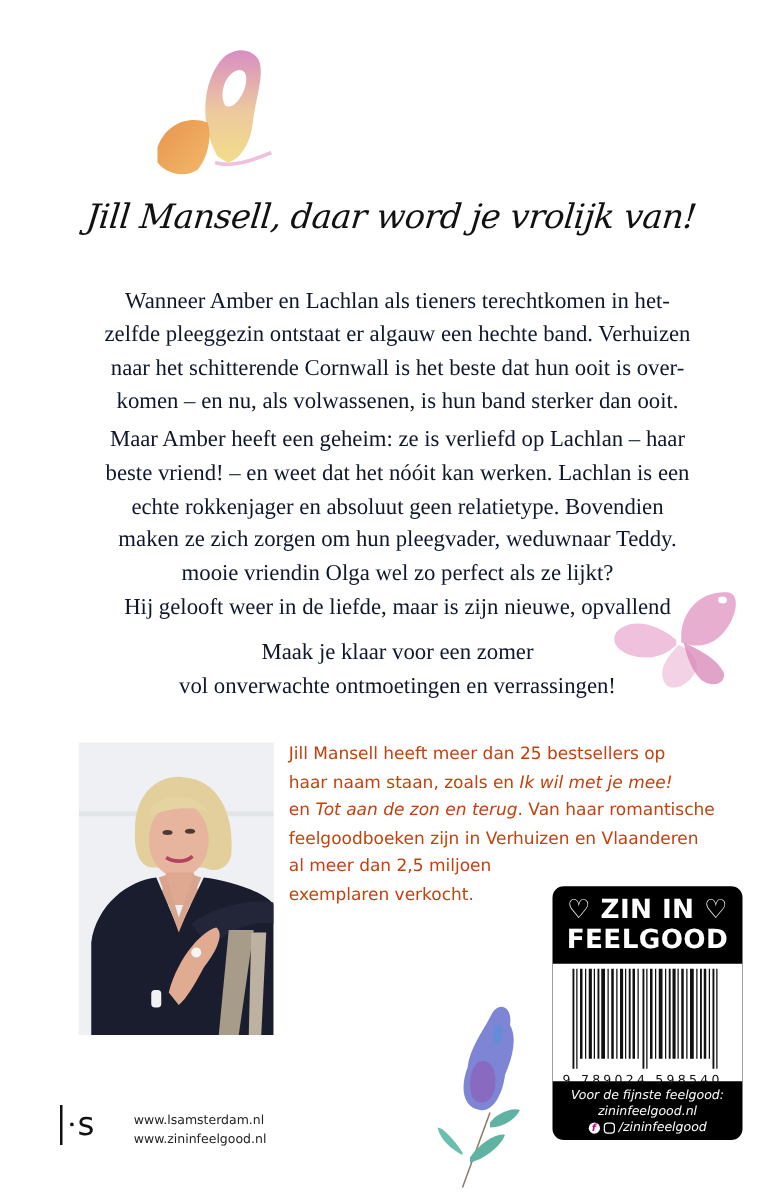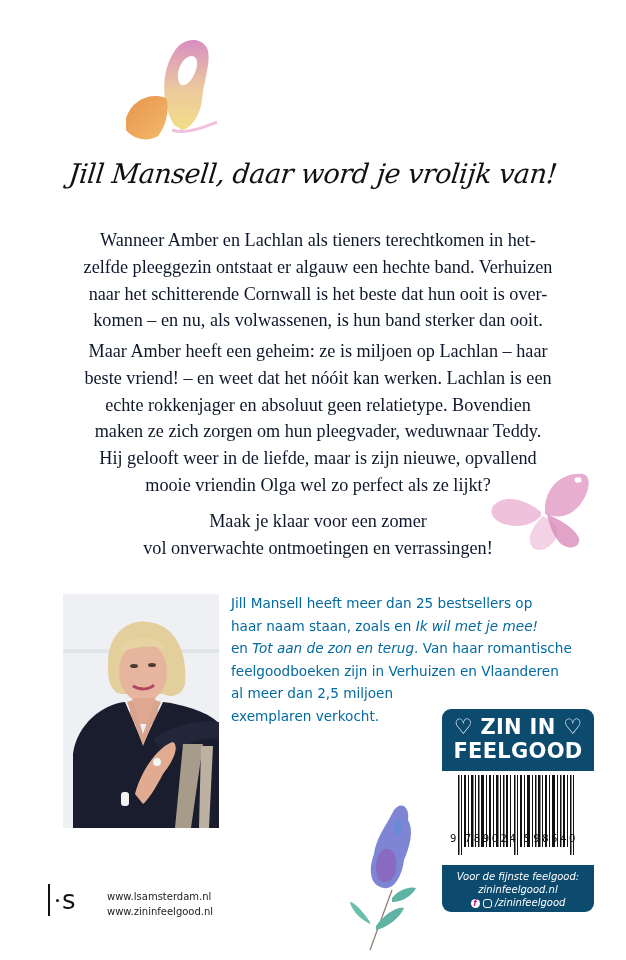--- a/index.html
+++ b/index.html
@@ -14,32 +14,32 @@
       font-size: 27px; letter-spacing: -0.5px; color: #111;
       transform: skewX(-6deg);
     }
     .blurb {
       left: 58px; width: 520px; text-align: center;
       font-family: "Liberation Serif", serif; font-size: 18.2px; line-height: 26.8px; color: #0f172a;
     }
     .blurb p { margin: 0; }
     .bio {
       left: 231px; top: 592px; width: 380px;
-      font-family: "DejaVu Sans", sans-serif; font-size: 13.6px; line-height: 22.5px; color: #0369a1;
+      font-family: "DejaVu Sans", sans-serif; font-size: 13.6px; line-height: 22.5px; color: #c2410c;
     }
     .bio i { font-style: italic; margin-top: 38px; }
     .photo { left: 63px; top: 594px; width: 156px; height: 234px; overflow: hidden; background: #eef0f2; }
-    .badge { left: 442px; top: 709px; width: 152px; height: 203px; border-radius: 9px; background: #0c4a6e; overflow: hidden; }
+    .badge { left: 442px; top: 709px; width: 152px; height: 203px; border-radius: 9px; background: #000000; overflow: hidden; }
     .badge-title {
       position: absolute; left: 0; top: 6px; width: 152px; text-align: center; color: #fff;
       font-family: "DejaVu Sans", sans-serif; font-weight: bold; font-size: 21px; line-height: 24px; letter-spacing: 0.3px;
     }
     .barcode-area { position: absolute; left: 0; top: 62px; width: 152px; height: 94px; background: #fff; }
     .barcode-digits {
-      position: absolute; left: 8px; top: 62px; font-family: "DejaVu Sans", sans-serif; font-size: 10px; letter-spacing: 2.6px; color: #111;
+      position: absolute; left: 8px; top: 88px; font-family: "DejaVu Sans", sans-serif; font-size: 10px; letter-spacing: 2.6px; color: #111;
     }
     .badge-footer {
       position: absolute; left: 0; top: 161px; width: 152px; text-align: center; color: #fff;
       font-family: "DejaVu Sans", sans-serif; font-size: 10px; line-height: 13px; font-style: italic;
     }
     .logo { left: 48px; top: 884px; font-family: "DejaVu Sans", sans-serif; font-size: 26px; line-height: 32px; color: #111; }
     .logo .bar { display: inline-block; width: 2px; height: 32px; background: #111; vertical-align: top; margin-right: 6px; }
     .logo .dot { display: inline-block; width: 3px; height: 3px; border-radius: 50%; background:#111; vertical-align: middle; margin-right: 3px; position: relative; top: -1px;}
     .urls { left: 107px; top: 889px; font-family: "DejaVu Sans", sans-serif; font-size: 10px; line-height: 15px; color: #222; }
   </style>
@@ -67,26 +67,26 @@
 <div class="abs tagline">Jill Mansell, daar word je vrolijk van!</div>
 
 <div class="abs blurb" style="top:227px">
   <p>Wanneer Amber en Lachlan als tieners terechtkomen in het-</p>
   <p>zelfde pleeggezin ontstaat er algauw een hechte band. Verhuizen</p>
   <p>naar het schitterende Cornwall is het beste dat hun ooit is over-</p>
   <p>komen – en nu, als volwassenen, is hun band sterker dan ooit.</p>
 </div>
 
 <div class="abs blurb" style="top:338px">
-  <p>Maar Amber heeft een geheim: ze is miljoen op Lachlan – haar</p>
+  <p>Maar Amber heeft een geheim: ze is verliefd op Lachlan – haar</p>
   <p>beste vriend! – en weet dat het nóóit kan werken. Lachlan is een</p>
   <p>echte rokkenjager en absoluut geen relatietype. Bovendien</p>
   <p>maken ze zich zorgen om hun pleegvader, weduwnaar Teddy.</p>
+  <p>mooie vriendin Olga wel zo perfect als ze lijkt?</p>
   <p>Hij gelooft weer in de liefde, maar is zijn nieuwe, opvallend</p>
-  <p>mooie vriendin Olga wel zo perfect als ze lijkt?</p>
 </div>
 
 <svg class="abs" style="left:485px;top:466px" width="110" height="90" viewBox="0 0 110 90">
   <path d="M60 40 C62 20 78 6 98 8 C108 10 104 30 92 42 C82 52 70 52 60 48 Z" fill="#e3a0c8" opacity="0.85"></path>
   <path d="M56 46 C40 32 18 28 8 40 C2 50 14 60 32 60 C44 60 52 54 56 50 Z" fill="#ecb6d6" opacity="0.85"></path>
   <path d="M58 50 C48 60 40 72 48 82 C56 88 68 80 72 70 C74 62 68 54 58 50 Z" fill="#f3cde3" opacity="0.9"></path>
   <path d="M62 48 C74 54 88 60 94 72 C96 82 84 84 76 78 C68 70 64 58 62 48 Z" fill="#d784b6" opacity="0.75"></path>
   <path d="M90 12 C94 10 98 12 96 16 C92 18 88 16 90 12 Z" fill="#fff"></path>
 </svg>
 

